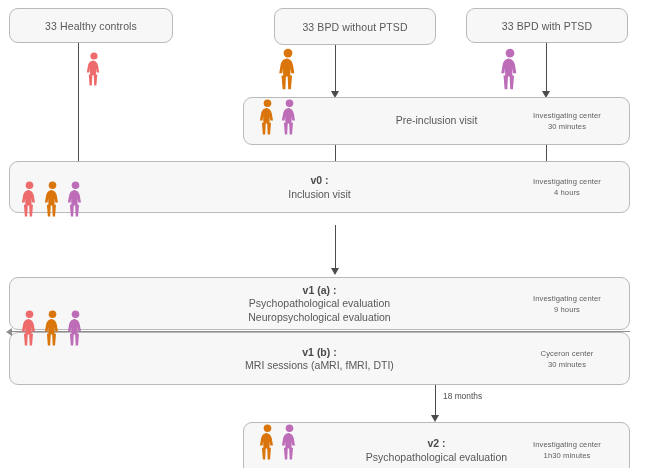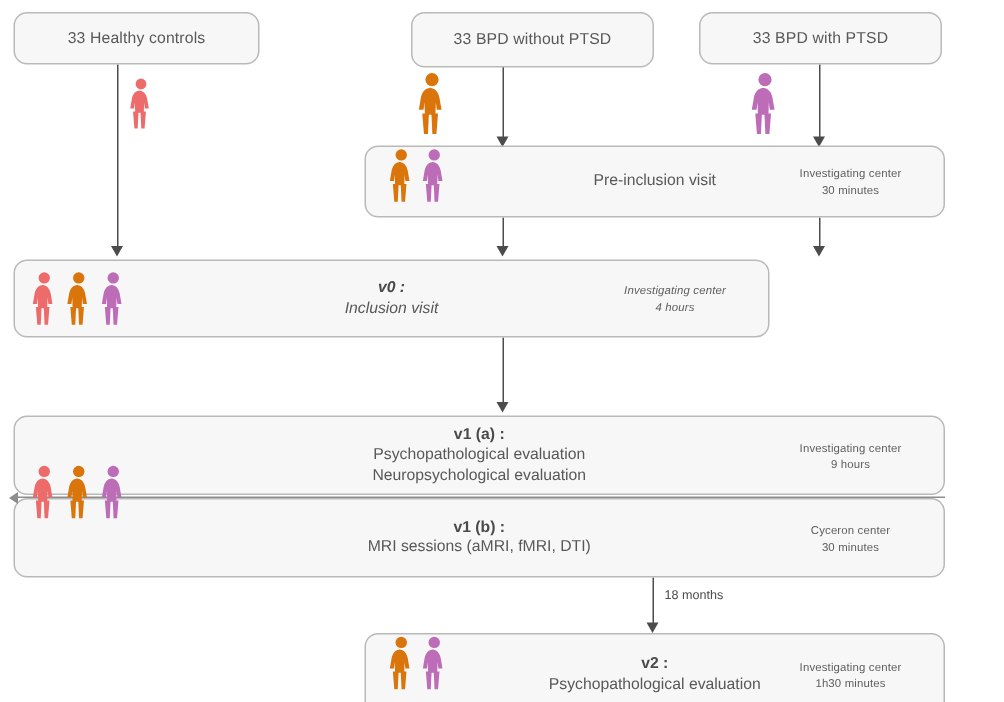--- a/index.html
+++ b/index.html
@@ -191,21 +191,21 @@
         <path d="M9 8.4 c-3.6 0 -5.5 2.1 -6.1 5.6 l-1.1 6.4 h2.6 l0.5 -4.1 l0.2 6.1 h-1.4 l0.9 11.2 h2.2 l0.5 -10.4 h1.4 l0.5 10.4 h2.2 l0.9 -11.2 h-1.4 l0.2 -6.1 l0.5 4.1 h2.6 l-1.1 -6.4 c-0.6 -3.5 -2.5 -5.6 -6.1 -5.6 z" fill="#bd6cb8"></path>
       </svg>
     </span>
   </div>
 
   <div class="vline" style="left:335px; top:145px; height:20px;"></div>
   <div class="arrowhead" style="left:331px; top:164px;"></div>
   <div class="vline" style="left:546px; top:145px; height:20px;"></div>
   <div class="arrowhead" style="left:542px; top:164px;"></div>
 
-  <div class="box" style="left:9px; top:173px; width:504px; height:52px;font-style:italic;">
+  <div class="box" style="left:9px; top:161px; width:621px; height:52px;">
     <div class="center-block">
       <div class="vlabel">v0 :</div>
       <div>Inclusion visit</div>
     </div>
     <div class="meta" style="right:14px;">
       <div>Investigating center</div>
       <div>4 hours</div>
     </div>
   </div>
   <div class="people" style="left:20px; top:181px; gap:4px;">

